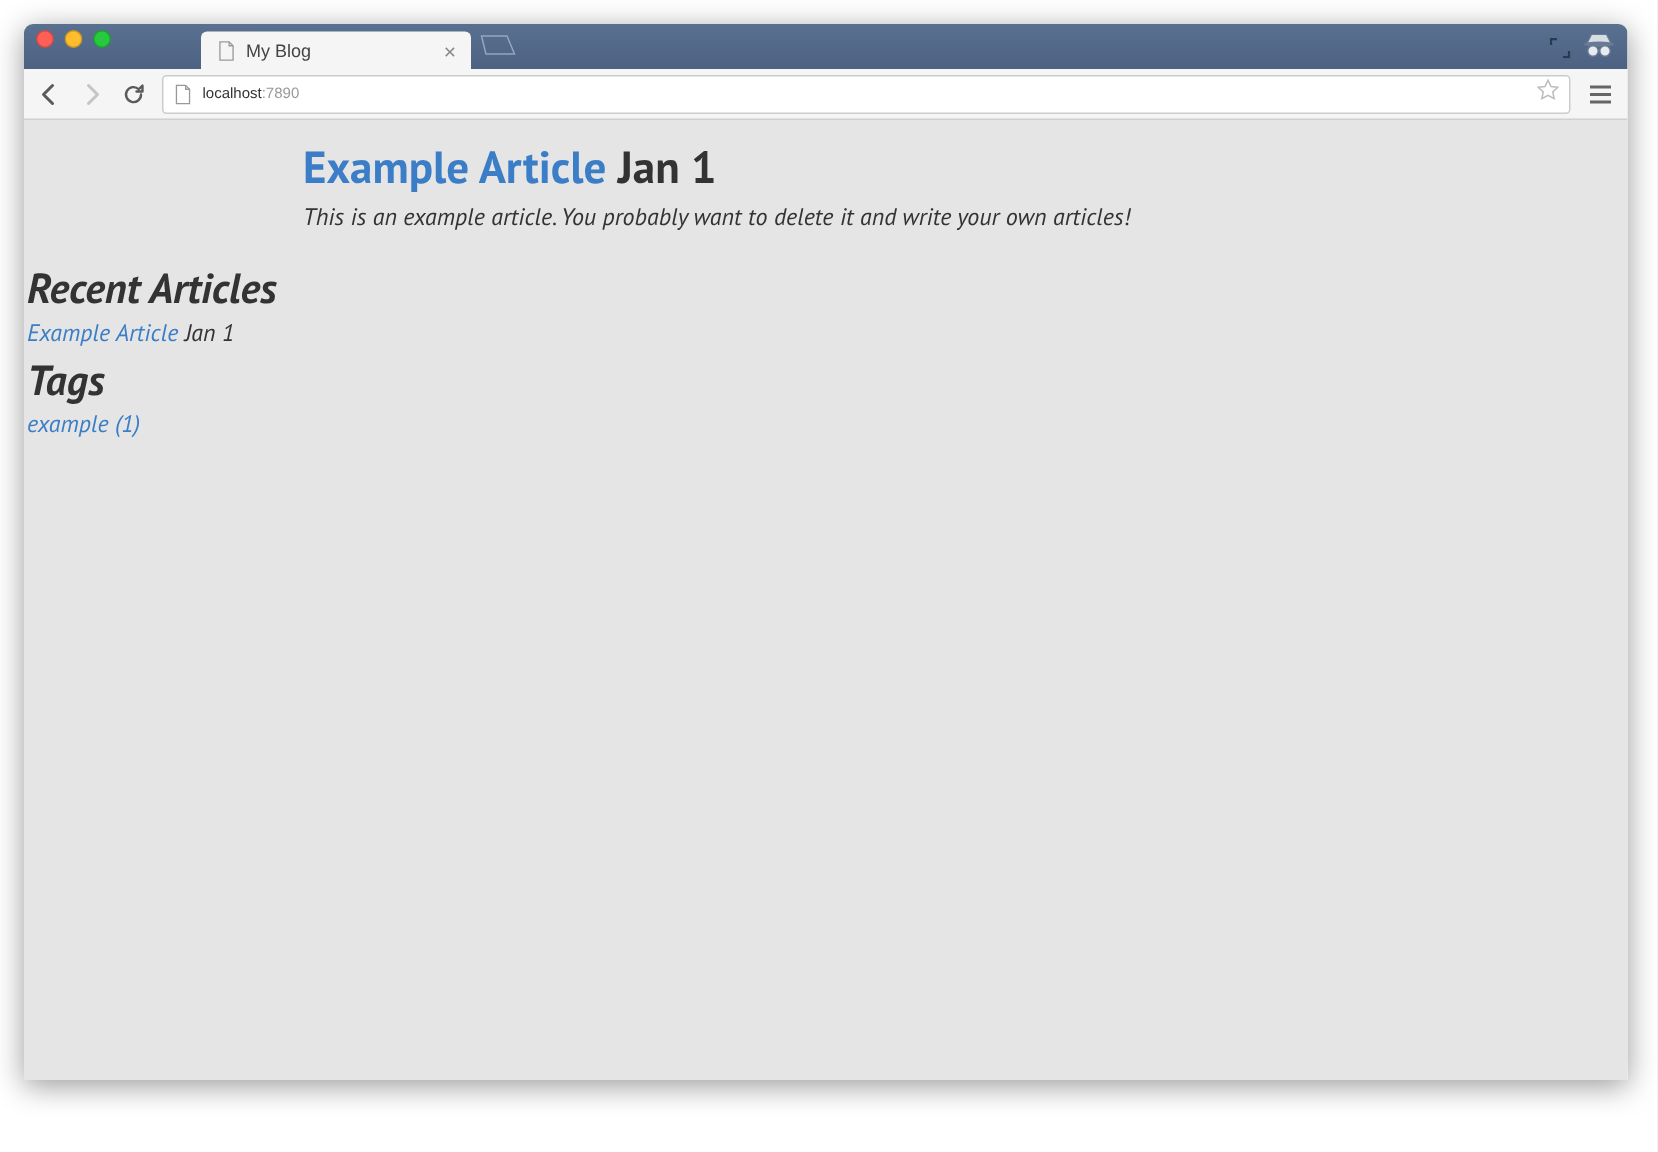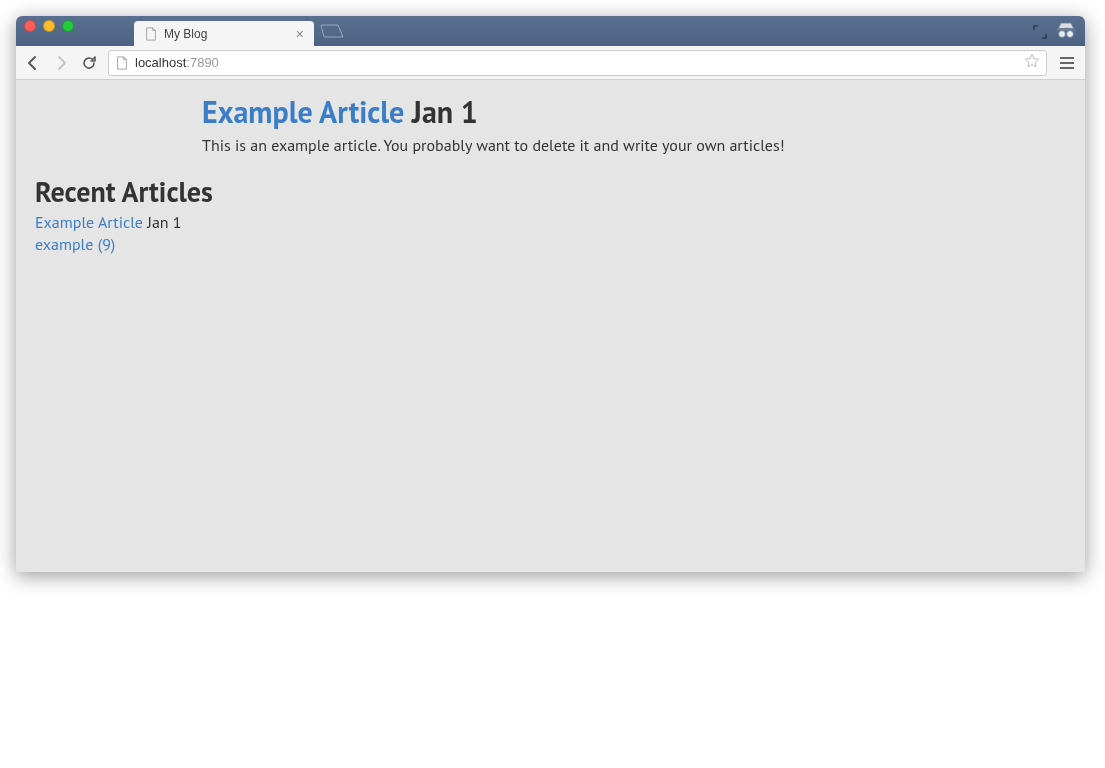--- a/index.html
+++ b/index.html
@@ -11,21 +11,21 @@
     body {
       font-family: "Segoe UI", "Helvetica Neue", Arial, sans-serif;
       background: #fff;
       width: 1105px;
       height: 768px;
       overflow: hidden;
     }
     
     .window {
       width: 1069px;
-      height: 556px;
+      height: 704px;
       margin: 16px;
       background: #fff;
       border-radius: 6px 6px 0 0;
       box-shadow: 0 4px 20px rgba(0,0,0,0.4);
       overflow: hidden;
       display: flex;
       flex-direction: column;
     }
     
     
@@ -163,21 +163,21 @@
     }
     
     .omnibox-favicon {
       width: 14px;
       height: 14px;
       flex-shrink: 0;
     }
     
     .omnibox-text {
       flex: 1;
-      font-size: 13px;
+      font-size: 10px;
       color: #999;
       font-family: Arial, sans-serif;
     }
     
     .omnibox-text .host {
       color: #333;
     }
     
     .star-icon {
       color: #bbb;
@@ -226,25 +226,27 @@
     }
     
     .article-date {
       color: #333;
     }
     
     .article-body {
       font-size: 16px;
       margin-top: 4px;
       color: #333;
+      font-style: italic;
     }
     
     .sidebar {
-      padding-left: 19px;
+      padding-left: 2px;
       margin-top: 18px;
+      font-style: italic;
     }
     
     .sidebar h2 {
       font-size: 28px;
       font-weight: 700;
       color: #333;
       margin-top: 2px;
     }
     
     .sidebar-line {
@@ -358,20 +360,21 @@
       <p class="article-body">This is an example article. You probably want to delete it and write your own articles!</p>
     </div>
 
     <div class="sidebar">
       <h2>Recent Articles</h2>
       <div class="sidebar-line">
         <a href="#">Example Article</a>
         <span class="date">Jan 1</span>
       </div>
 
+      <h2>Tags</h2>
       <div class="sidebar-line">
-        <a href="#">example (9)</a>
+        <a href="#">example (1)</a>
       </div>
 
     </div>
   </div>
 
 </div>
 
 </body></html>

